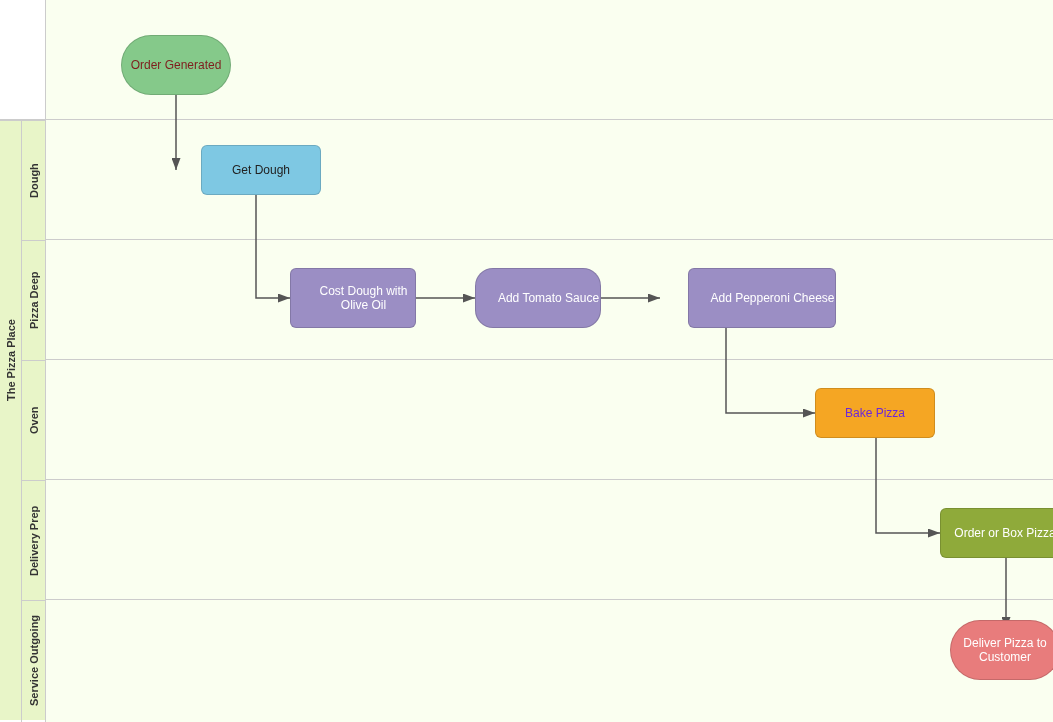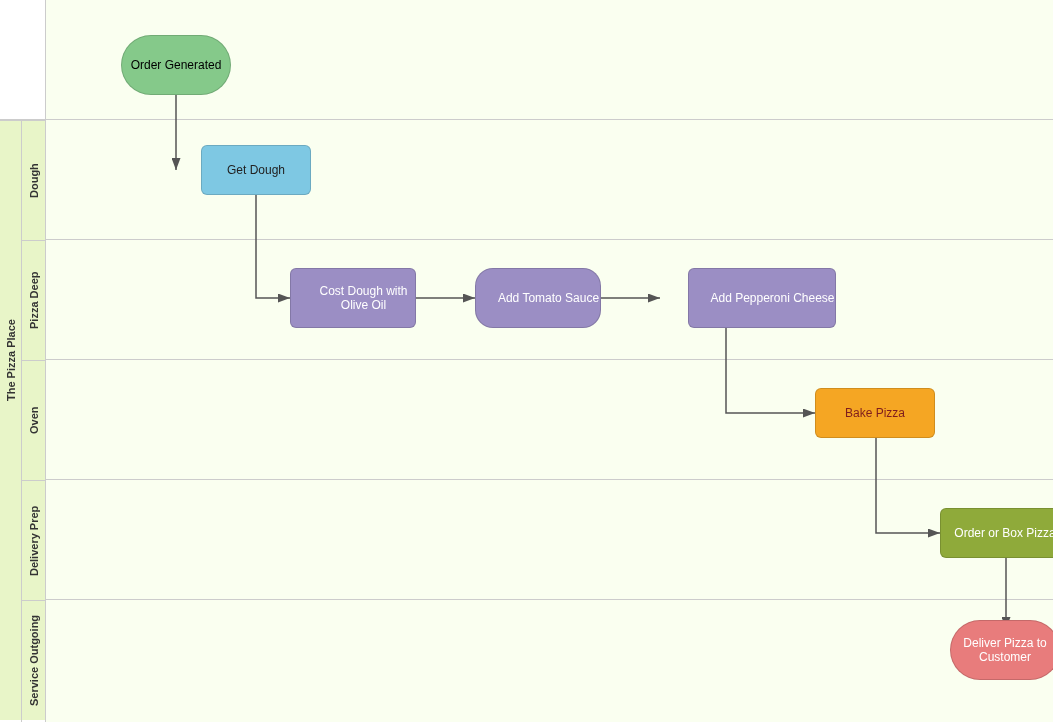--- a/index.html
+++ b/index.html
@@ -42,37 +42,37 @@
     .node-rounded {
       border-radius: 40px;
     }
 
     .node-rect {
       border-radius: 6px;
     }
 
     .node-green {
       background: #85c98a;
-      color: #000000;
+      color: #7f1d1d;
     }
 
     .node-blue {
       background: #7ec8e3;
       color: #222;
     }
 
     .node-purple {
       background: #9b8ec4;
       color: #fff;
       padding-left: 21px;
     }
 
     .node-orange {
       background: #f5a623;
-      color: #7f1d1d;
+      color: #6d28d9;
     }
 
     .node-olive {
       background: #8faa3a;
       color: #fff;
     }
 
     .node-pink {
       background: #e87c7c;
       color: #fff;
@@ -147,21 +147,21 @@
 
       <polyline class="arrow-line" points="830,438 830,533 894,533"></polyline>
 
       <polyline class="arrow-line" points="960,558 960,629"></polyline>
     </svg>
 
     <div class="node node-rounded node-green" style="left:75px;top:35px;width:110px;height:60px;">
       <span>Order Generated</span>
     </div>
 
-    <div class="node node-rect node-blue" style="left:155px;top:145px;width:110px;height:50px;">
+    <div class="node node-rect node-blue" style="left:155px;top:145px;width:120px;height:50px;">
       <span>Get Dough</span>
     </div>
 
     <div class="node node-rect node-purple" style="left:244px;top:268px;width:126px;height:60px;">
       <span>Cost Dough with Olive Oil</span>
     </div>
 
     <div class="node node-rect node-purple" style="left:429px;top:268px;width:126px;height:60px;border-radius:18px;">
       <span>Add Tomato Sauce</span>
     </div>

